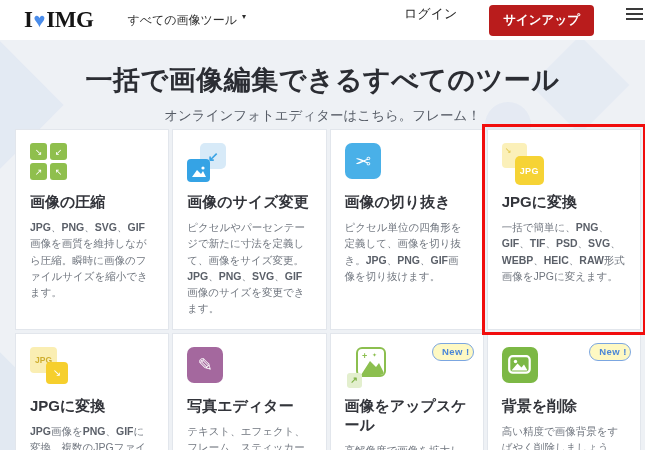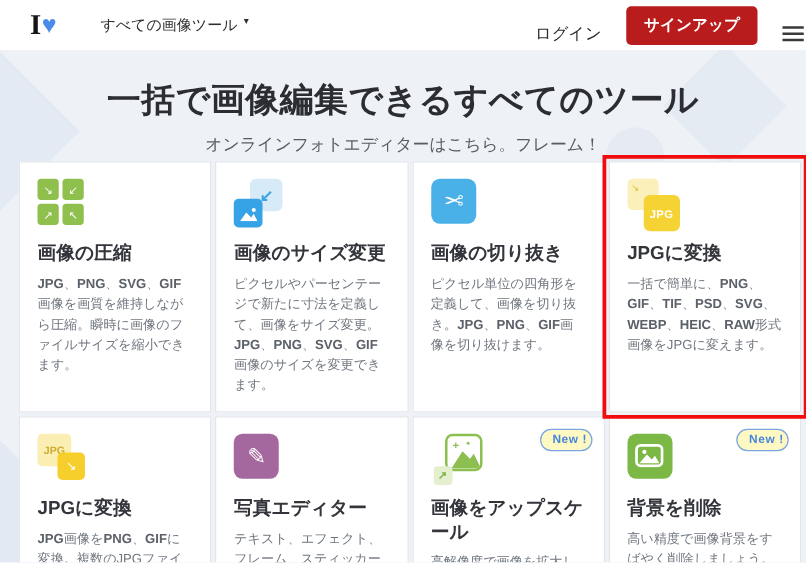--- a/index.html
+++ b/index.html
@@ -19,21 +19,21 @@
   .logo .l-txt {
     font-family:"Liberation Serif", serif; font-weight:bold;
     font-size:23px; color:#151515; letter-spacing:-0.5px;
   }
   .logo .l-heart { font-size:20px; color:#4a8cea; margin:0 1px; line-height:1; }
   .menu-link {
     margin-left:34px; font-size:12px; color:#2e2e2e; display:flex;
     gap:5px; cursor:pointer;
   }
   .caret { font-size:8px; color:#2e2e2e; }
-  .header-right { margin-left:auto; display:flex; align-items:flex-end; gap:20px; }
+  .header-right { margin-left:auto; display:flex; align-items:flex-start; gap:32px; }
   .login { font-size:13px; color:#2b2b2b; cursor:pointer; }
   .signup {
     background:#b91c1c; color:#fff; font-size:12.5px; font-weight:bold;
     border:none; border-radius:4px; padding:7px 14px; cursor:pointer;
   }
   .burger { width:17px; margin-right:-6px; cursor:pointer; }
   .burger span { display:block; height:2px; background:#3a3a3a; margin:3px 0; }
 
   
   .section {
@@ -119,20 +119,21 @@
   
   .bgr-bg { background:#7cb845; }
 </style>
 </head>
 <body>
 
 <div class="header">
   <div class="logo">
     <span class="l-txt">I</span>
     <span class="l-heart">♥</span>
+    <span class="l-txt">IMG</span>
   </div>
   <div class="menu-link">
     <span>すべての画像ツール</span>
     <span class="caret">▾</span>
   </div>
   <div class="header-right">
     <span class="login">ログイン</span>
     <button class="signup">サインアップ</button>
     <div class="burger">
       <span></span>

